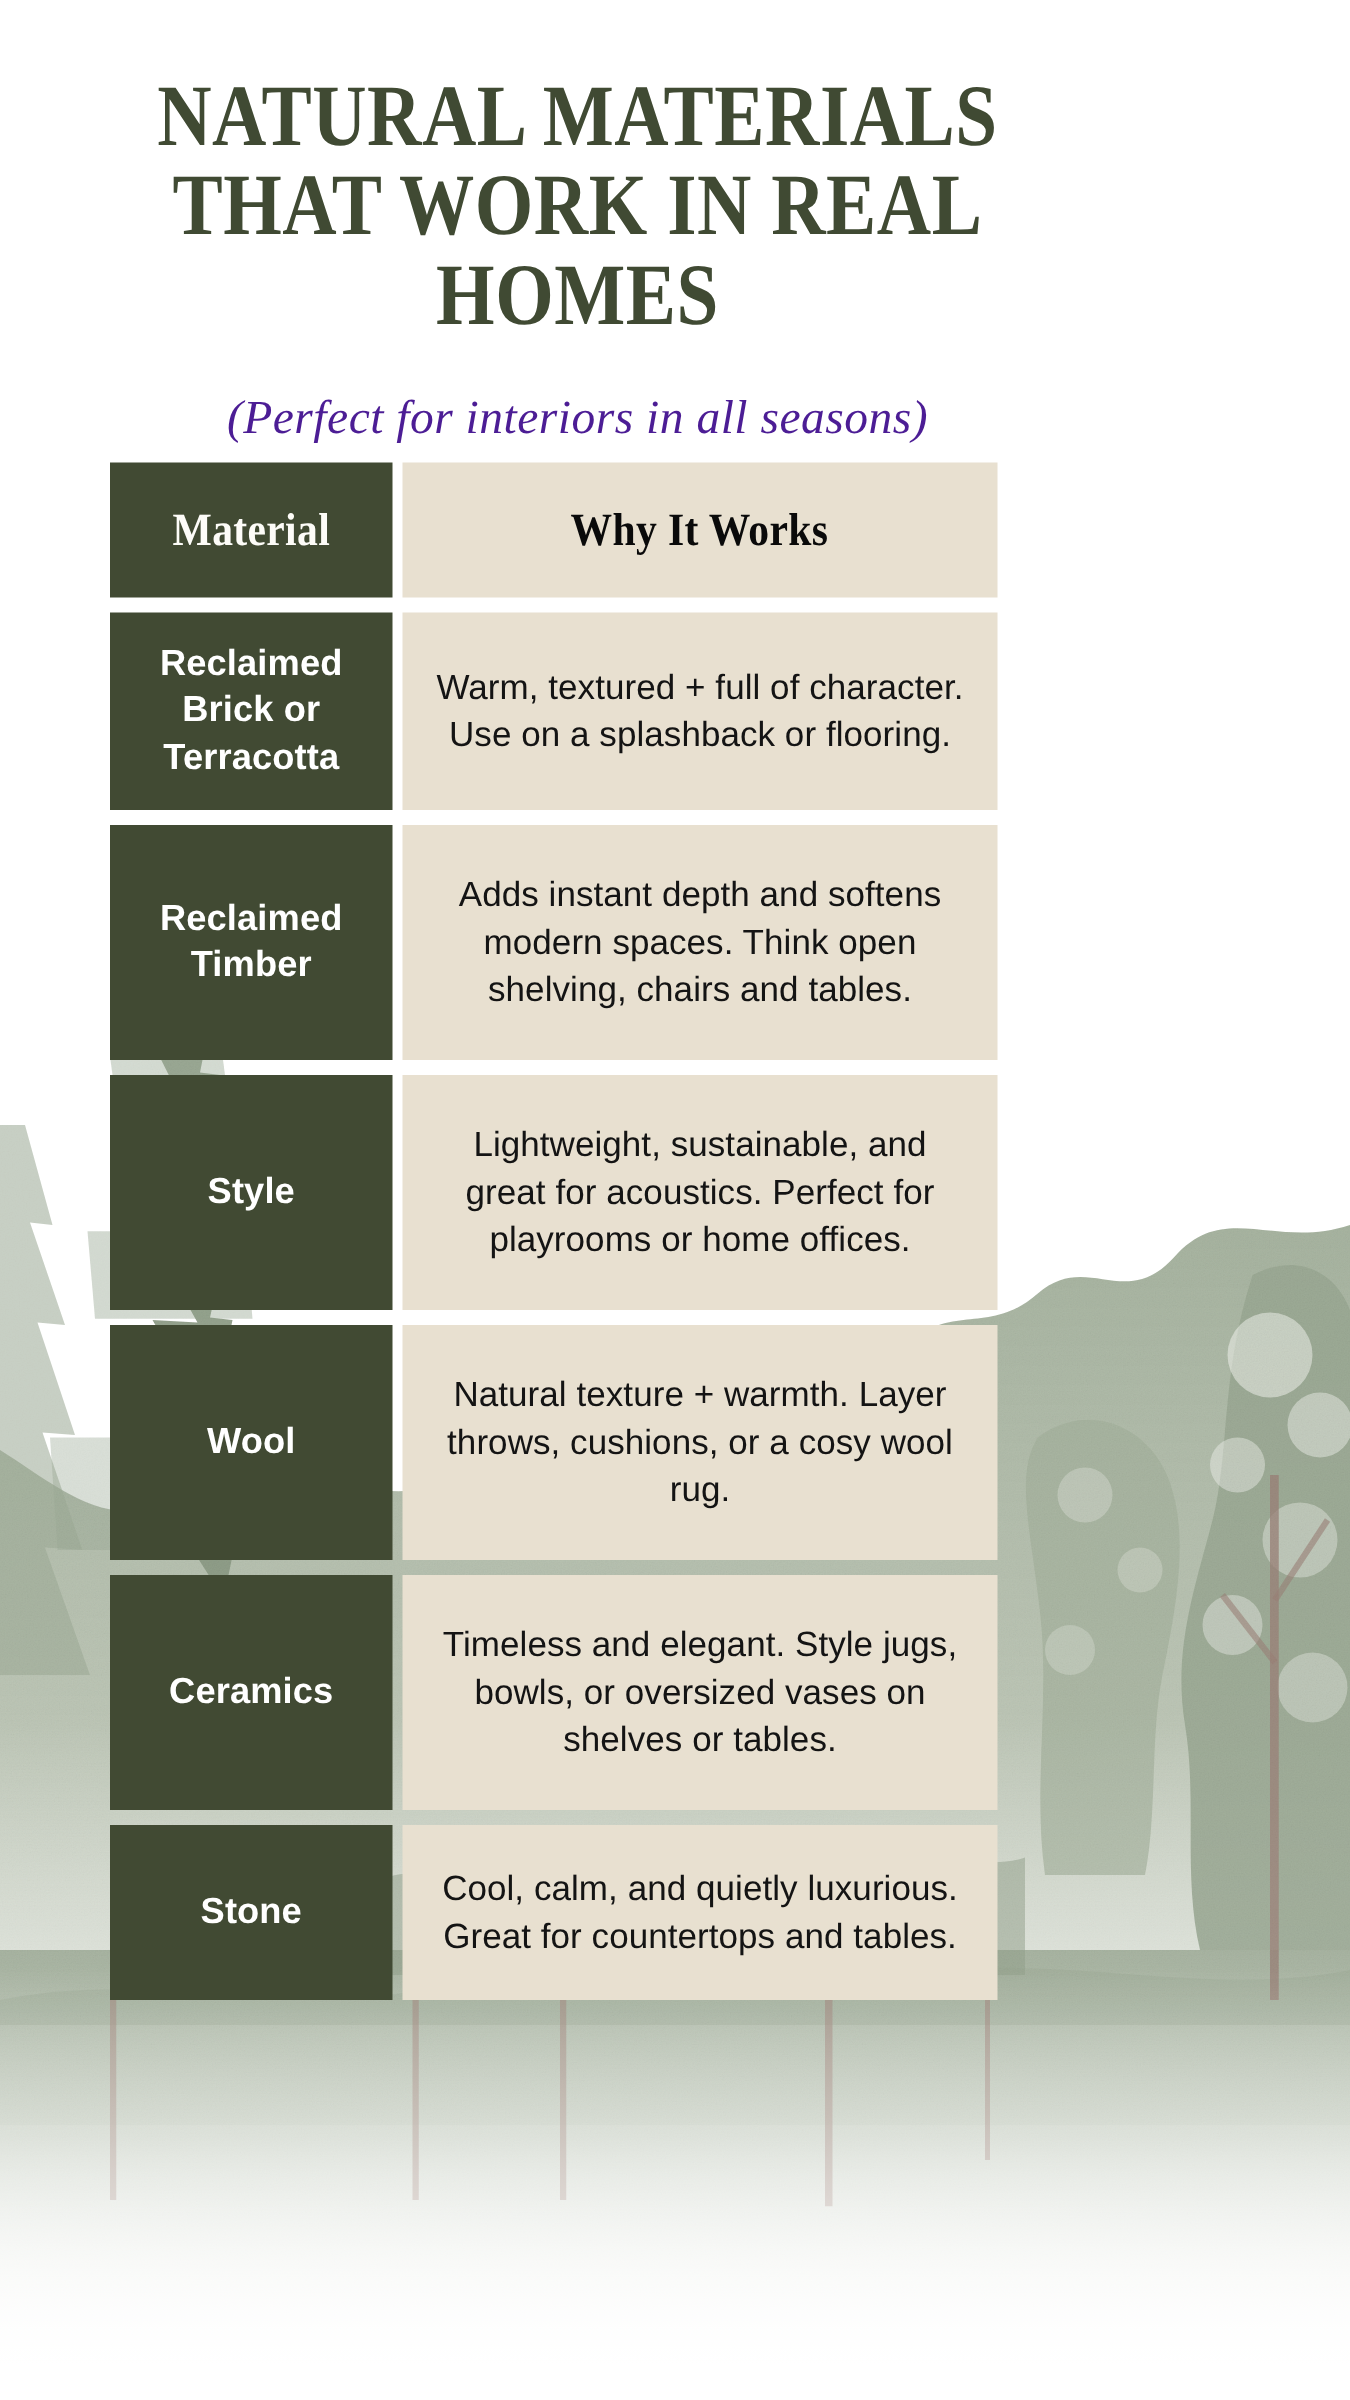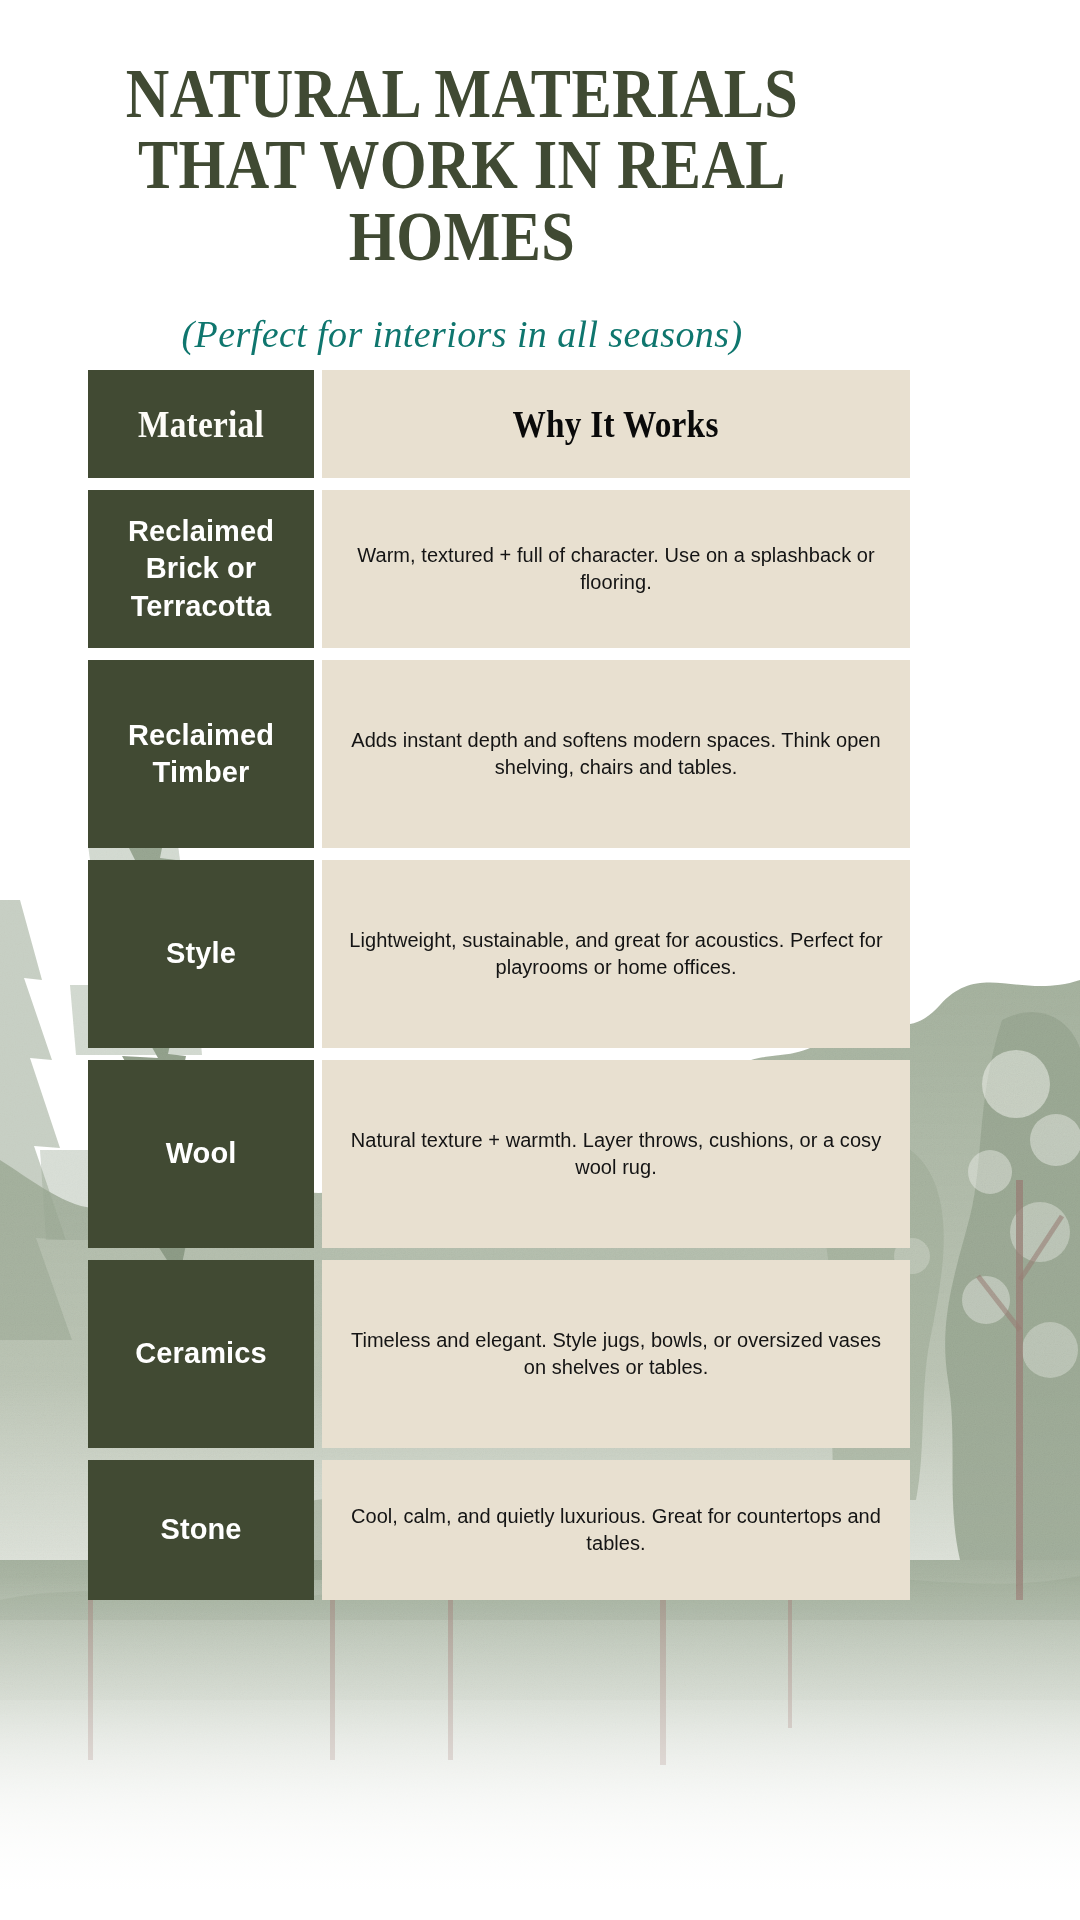--- a/index.html
+++ b/index.html
@@ -52,29 +52,29 @@
     transform: scaleX(0.86);
     transform-origin: center top;
   }
   .subtitle {
     margin: 0;
     padding-top: 40px;
     font-family: "Liberation Serif", "DejaVu Serif", serif;
     font-style: italic;
     font-size: 38px;
     letter-spacing: 0.4px;
-    color: #0f766e;
+    color: #4c1d95;
   }
 
   
   .table {
     position: absolute;
     left: 88px;
     top: 370px;
-    width: 822px;
+    width: 710px;
     z-index: 5;
   }
   .trow {
     display: flex;
     width: 100%;
     margin-bottom: 12px;
   }
   .trow:last-child { margin-bottom: 0; align-items: center; }
 
   .cell-material {
@@ -118,21 +118,21 @@
   .row-head .cell-material .head-text { color: #fdfcf8; }
 
   
   .mat-text {
     font-weight: bold;
     font-size: 29px;
     line-height: 1.28;
     letter-spacing: 0.1px;
   }
   .why-text {
-    font-size: 20px;
+    font-size: 28px;
     line-height: 1.35;
     letter-spacing: 0.05px;
   }
 
   .h-tall { height: 158px; }
   .h-mid  { height: 188px; }
   .h-short{ height: 140px; }
 </style>
 </head>
 <body>

